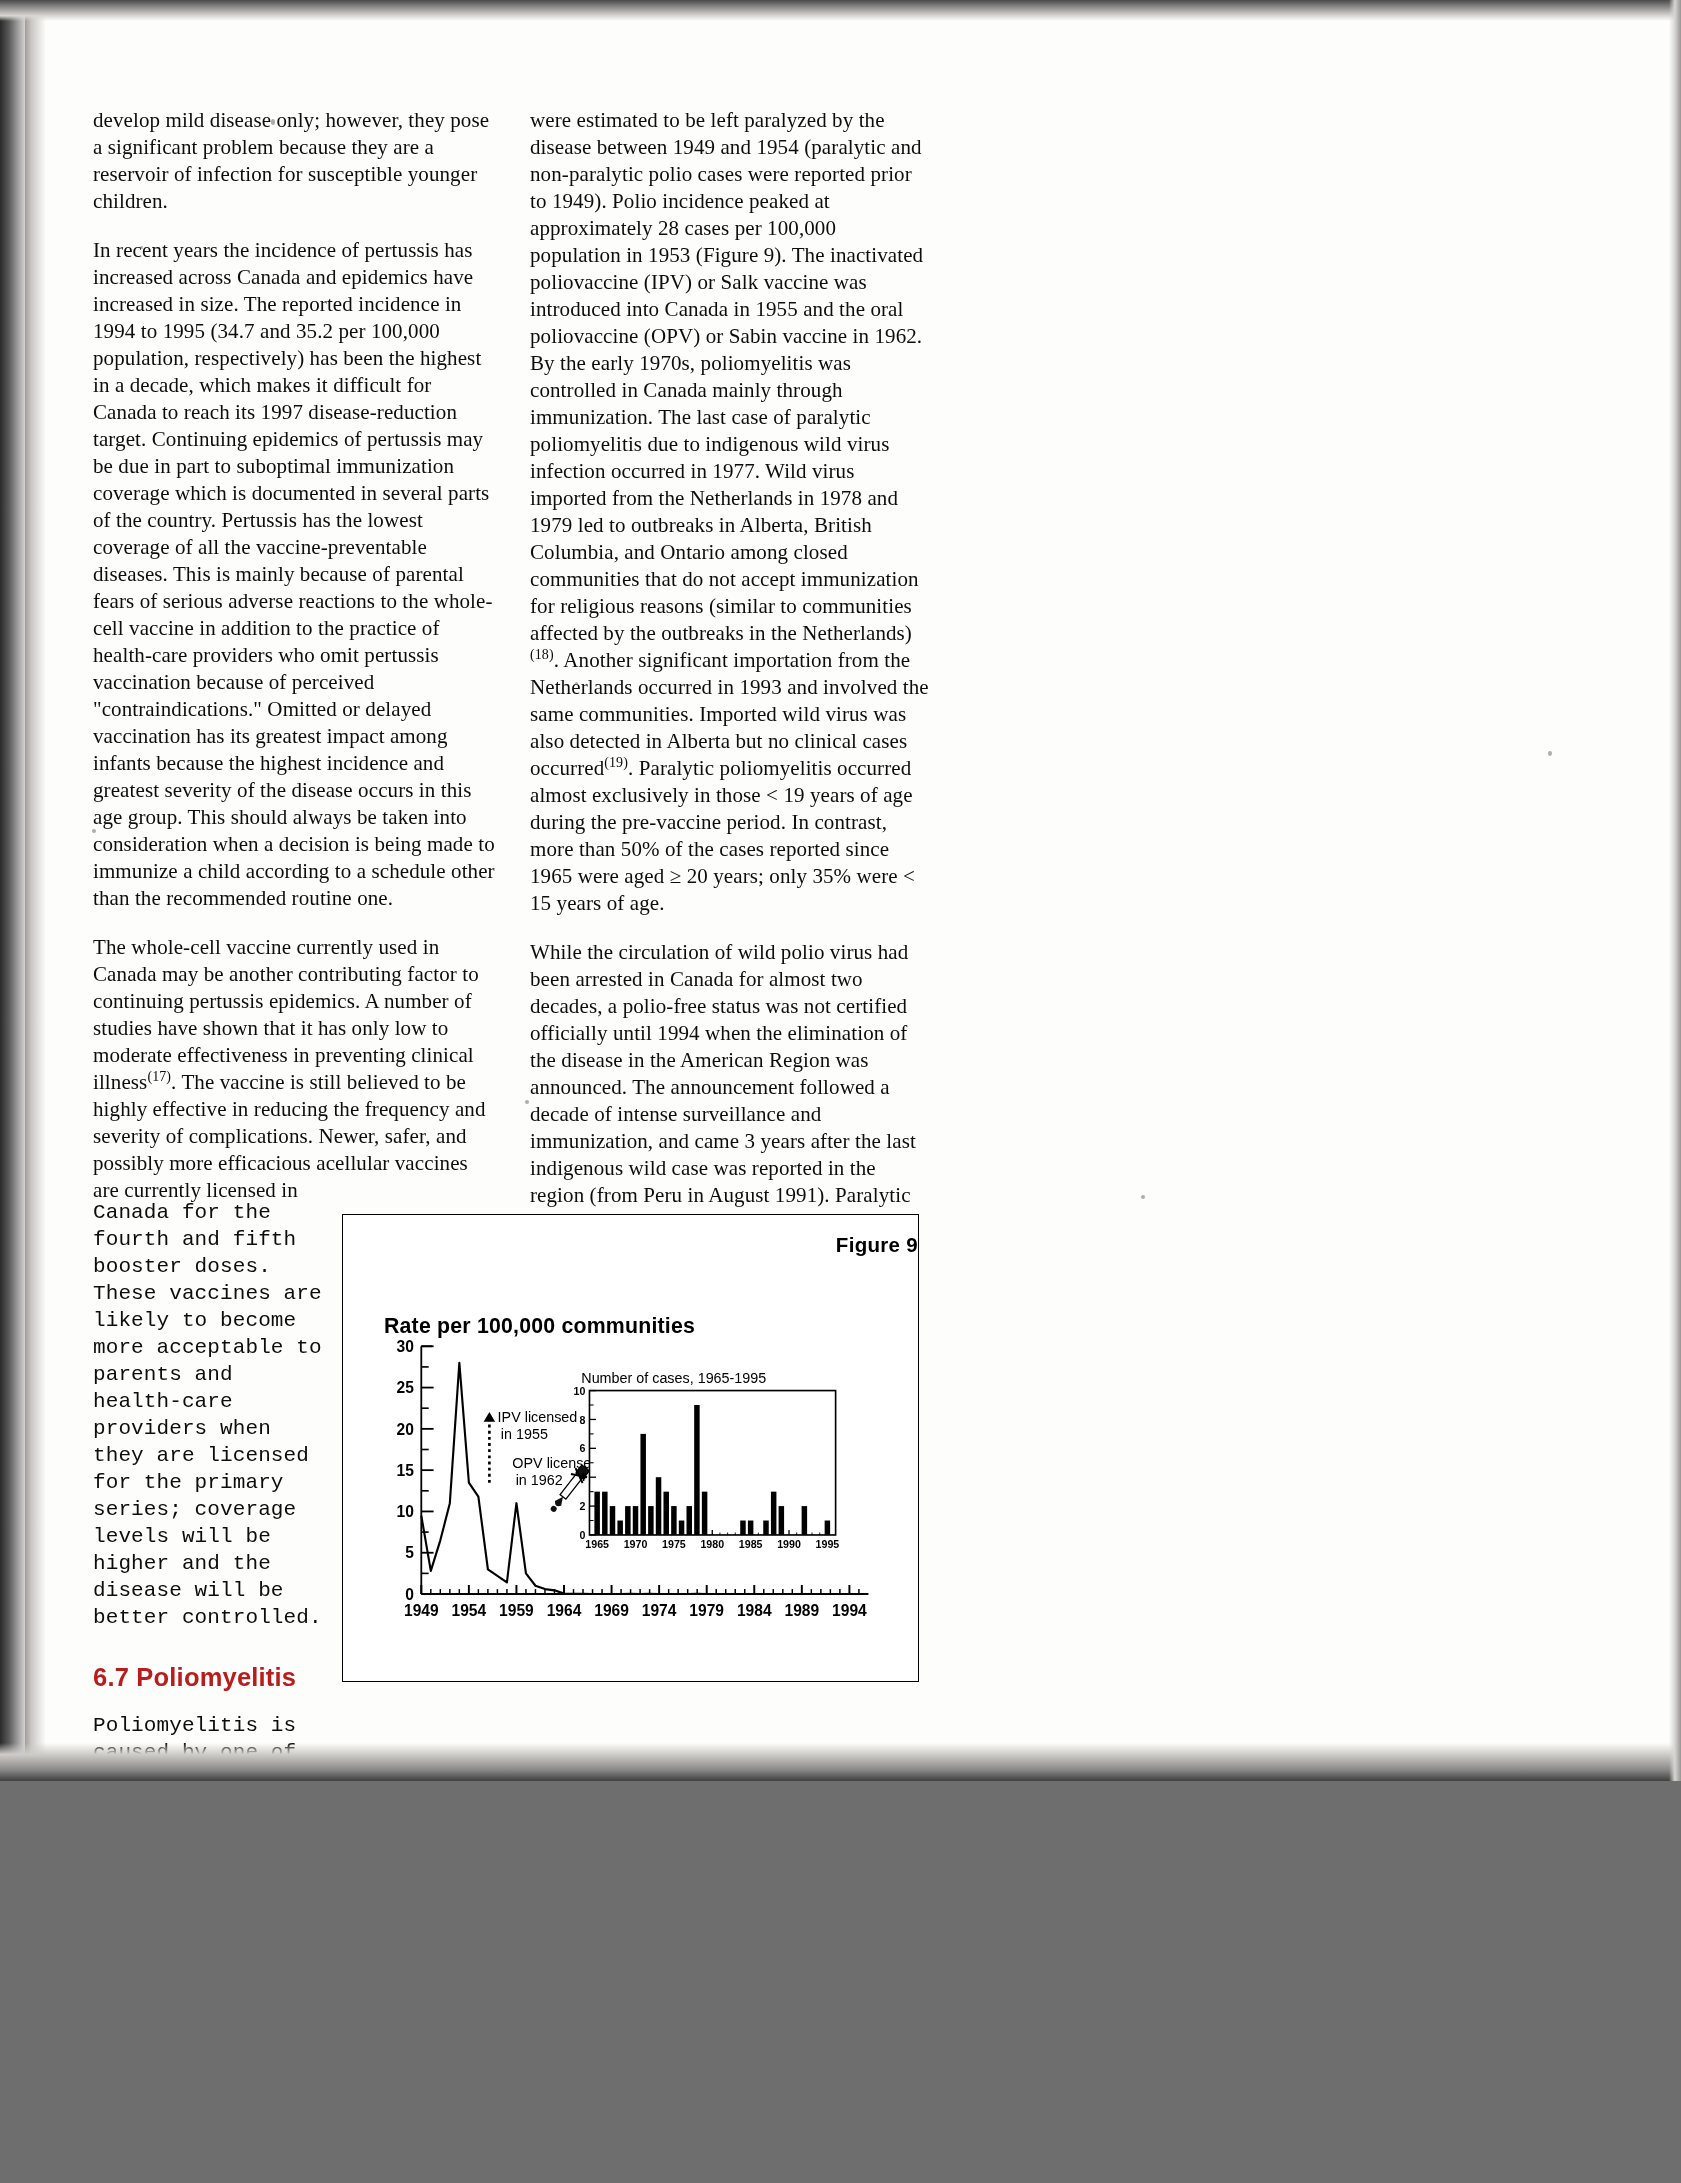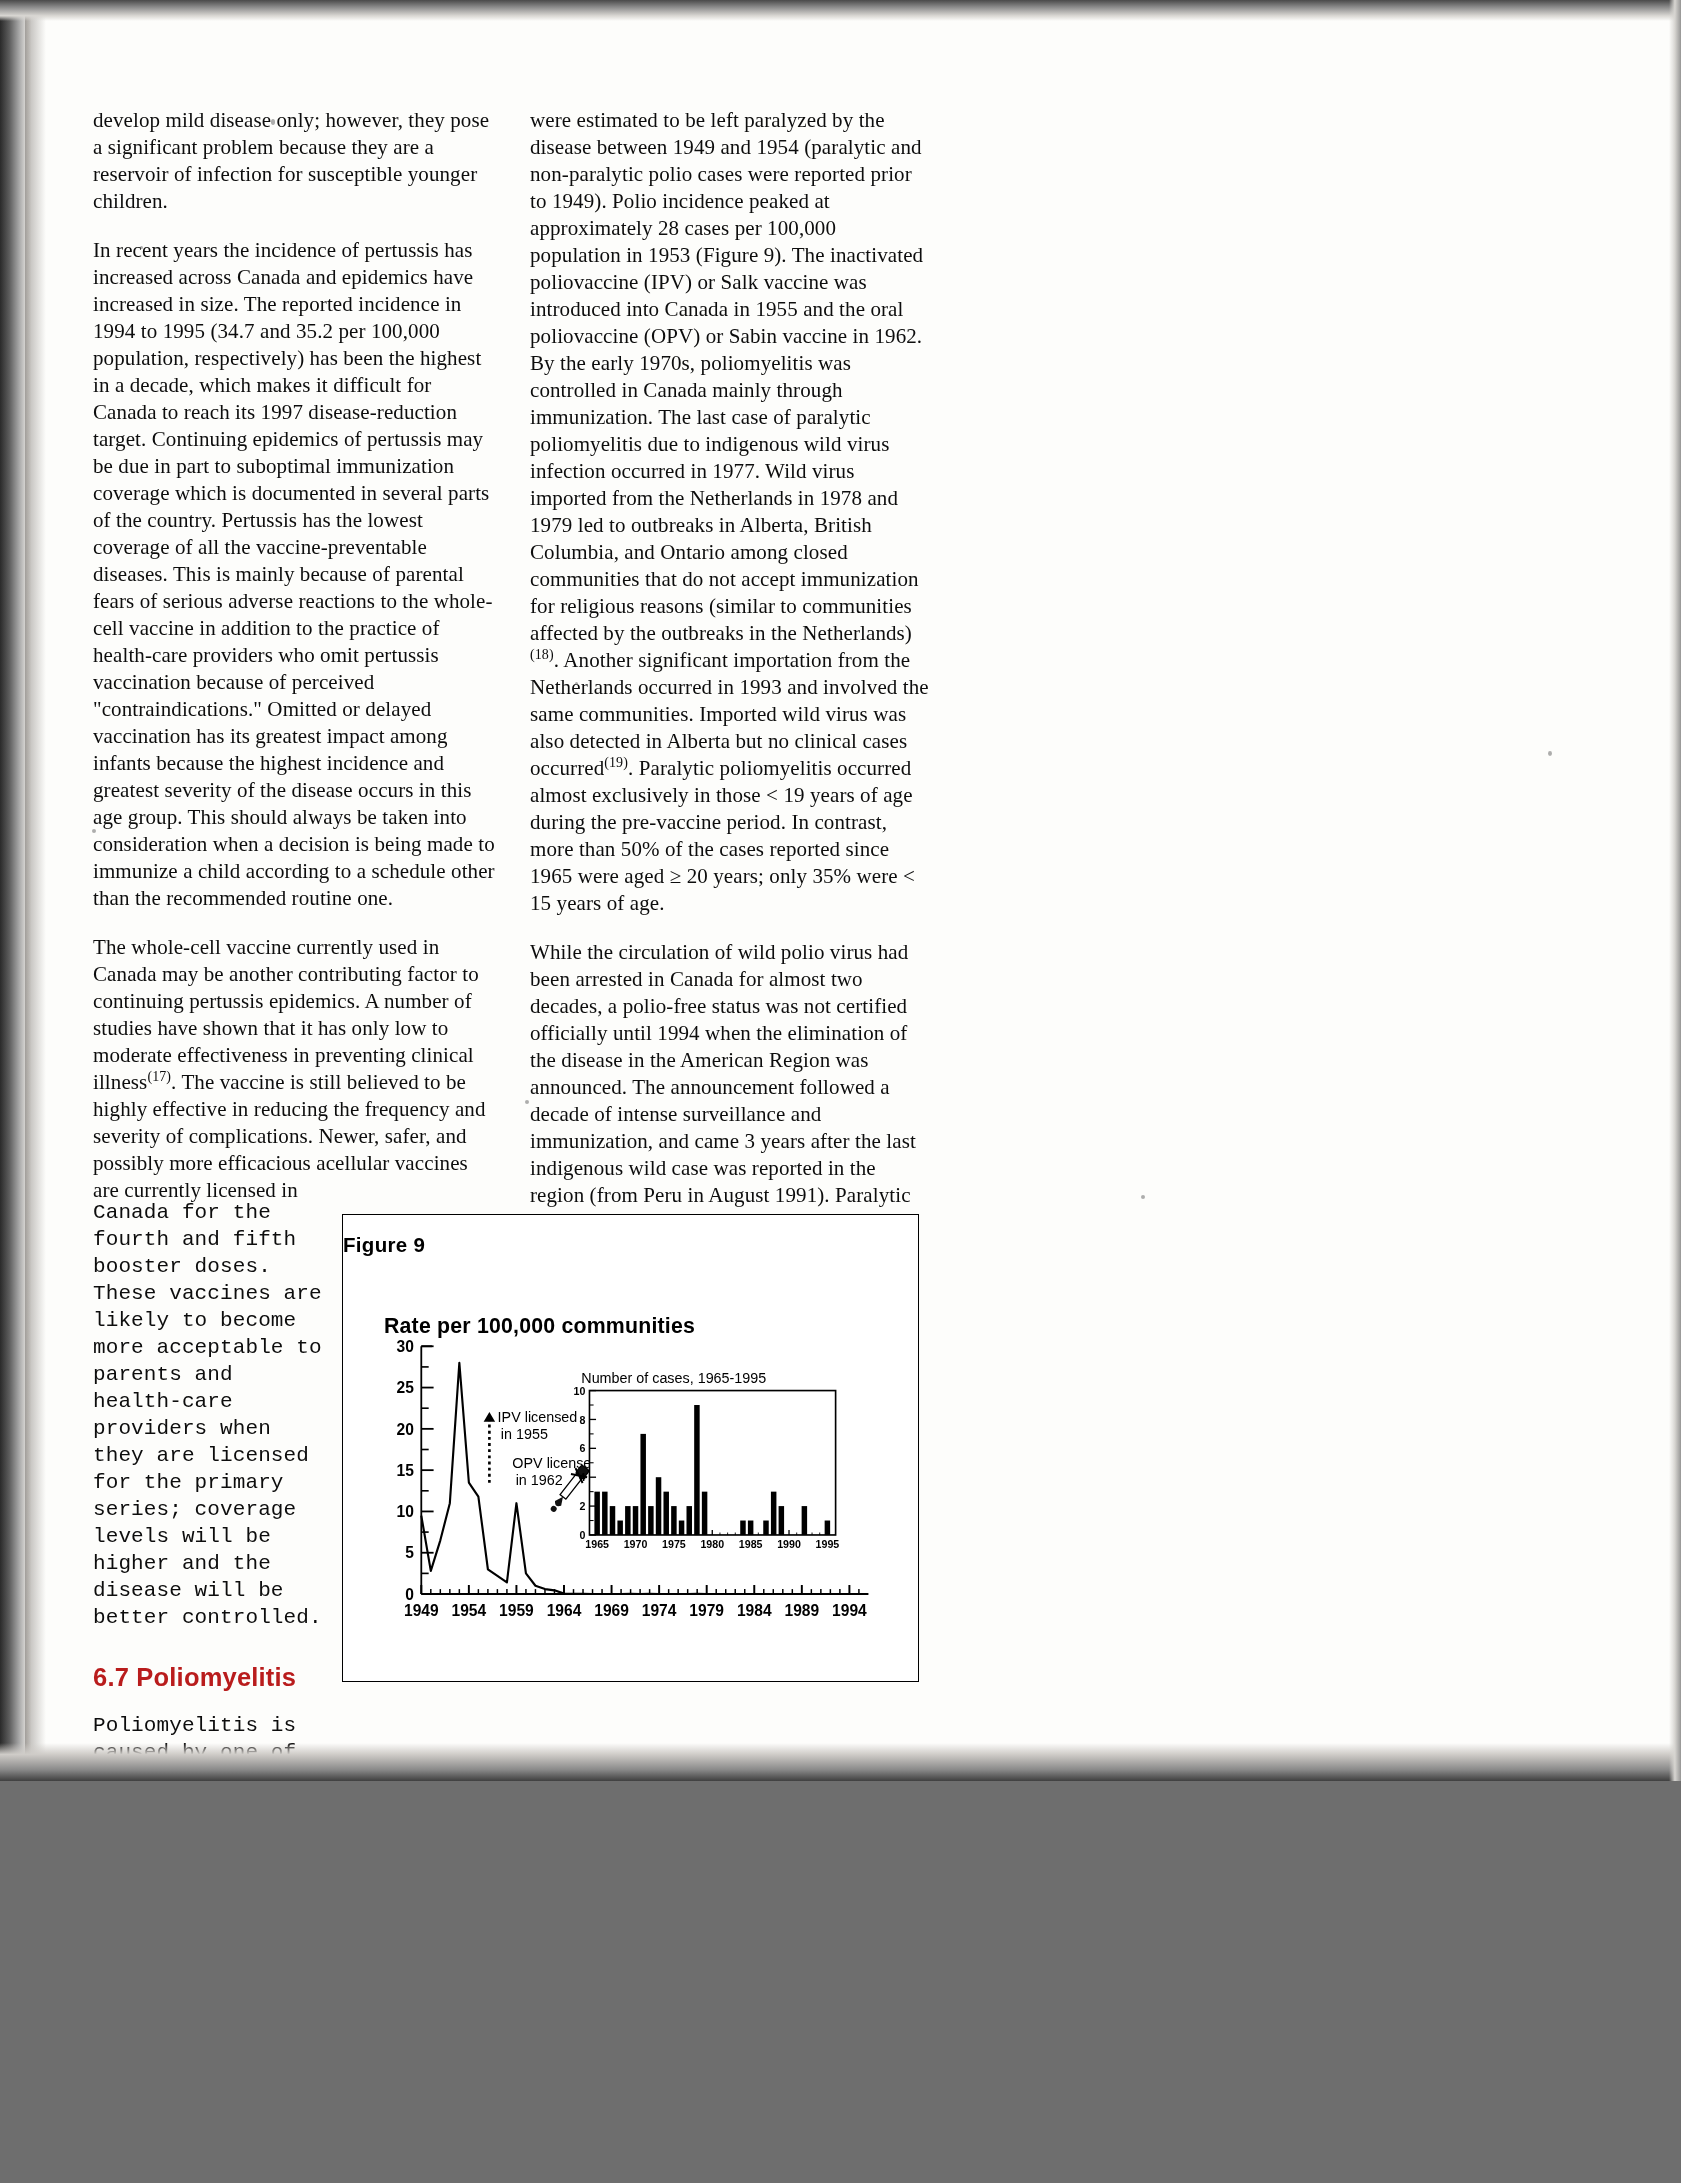--- a/index.html
+++ b/index.html
@@ -68,21 +68,21 @@
   }
   .col.left-narrow p{margin:0 0 22px 0;font-family:Liberation Mono, monospace;}
 
   
   .figure-box{
     position:absolute;left:342px;top:1214px;width:575px;height:466px;
     border:1.6px solid #000;background:#fff;z-index:3;
   }
   .fig-inner{position:relative;width:100%;height:100%;}
   .fig-num{
-    position:absolute;top:18px;left:0;width:100%;text-align:left;
+    position:absolute;top:18px;left:0;width:100%;text-align:right;
     font-family:"Liberation Sans",sans-serif;font-weight:bold;
     font-size:20.5px;color:#000;letter-spacing:0.3px;
   }
   .fig-title{
     position:absolute;top:45px;left:0;width:100%;text-align:center;
     font-family:"Liberation Sans",sans-serif;font-weight:bold;
     font-size:20.5px;color:#000;letter-spacing:0.2px;
   }
   .axis-title{
     position:absolute;top:99px;left:41px;

